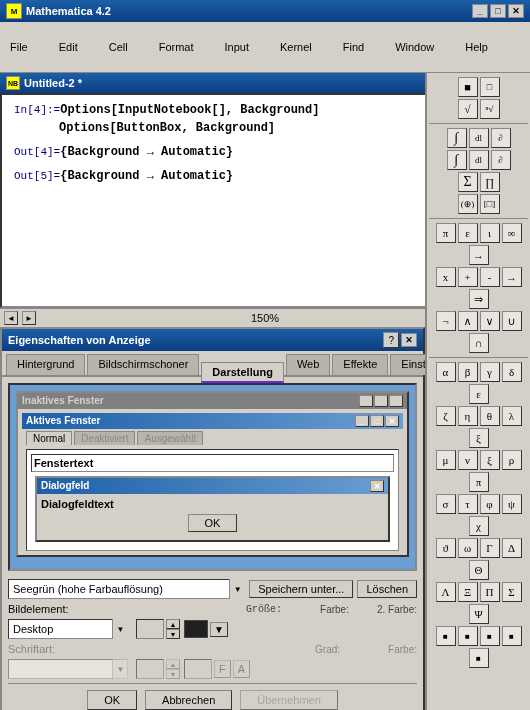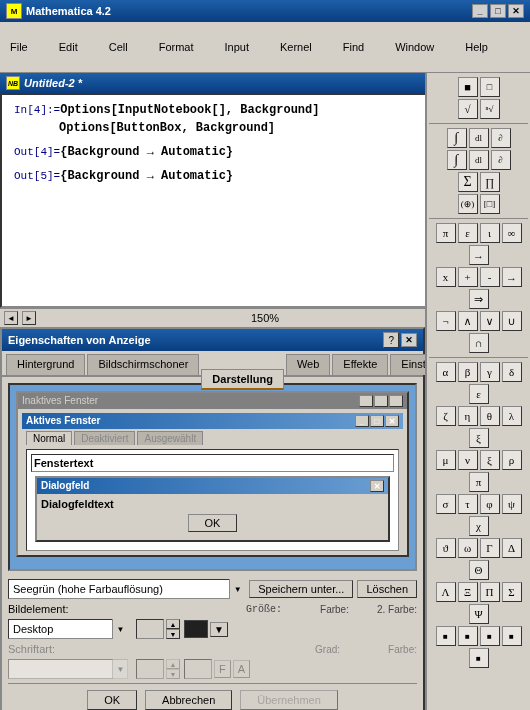--- a/index.html
+++ b/index.html
@@ -145,24 +145,24 @@
     .tab {
       padding: 3px 10px;
       border: 1px solid #888;
       border-bottom: none;
       background: #d4d0c8;
       cursor: pointer;
       font-size: 11px;
     }
     .tab.active {
       background: #d4d0c8;
-      border-bottom: 2px solid #a16207;
+      border-bottom: 2px solid #6d28d9;
       font-weight: bold;
       position: relative;
-      top: 15px;
+      top: 8px;
     }
     .tab:not(.active) { background: #b8b4ac; }
 
     
     .dialog-content {
       padding: 6px;
     }
 
     
     .preview-area {
@@ -178,20 +178,21 @@
       border: 2px outset #888;
       margin-bottom: 6px;
     }
     .inactive-titlebar {
       background: #808080;
       color: #d4d0c8;
       padding: 2px 4px;
       display: flex;
       justify-content: space-between;
       font-size: 10px;
+      font-weight: bold;
     }
     .active-titlebar {
       background: linear-gradient(to right, #1c5fa8, #6b9ed2);
       color: white;
       padding: 2px 4px;
       display: flex;
       justify-content: space-between;
       font-size: 10px;
       font-weight: bold;
     }
@@ -345,21 +346,21 @@
     <span class="menu-item">Kernel</span>
     <span class="menu-item">Find</span>
     <span class="menu-item">Window</span>
     <span class="menu-item">Help</span>
   </div>
 
   <div class="main-layout">
 
     <div class="left-area">
 
-      <div class="title-bar" style="background: linear-gradient(to bottom, #1c5fa8, #0a3d80); font-style: italic;">
+      <div class="title-bar" style="background: linear-gradient(to bottom, #1c5fa8, #0a3d80);">
         <div class="title-bar-left">
           <div class="title-bar-icon" style="font-size:7px; width:14px; height:14px;">NB</div>
           <span>Untitled-2 *</span>
         </div>
         <div class="window-controls">
           <div class="win-btn">_</div>
           <div class="win-btn">□</div>
           <div class="win-btn">✕</div>
         </div>
       </div>

